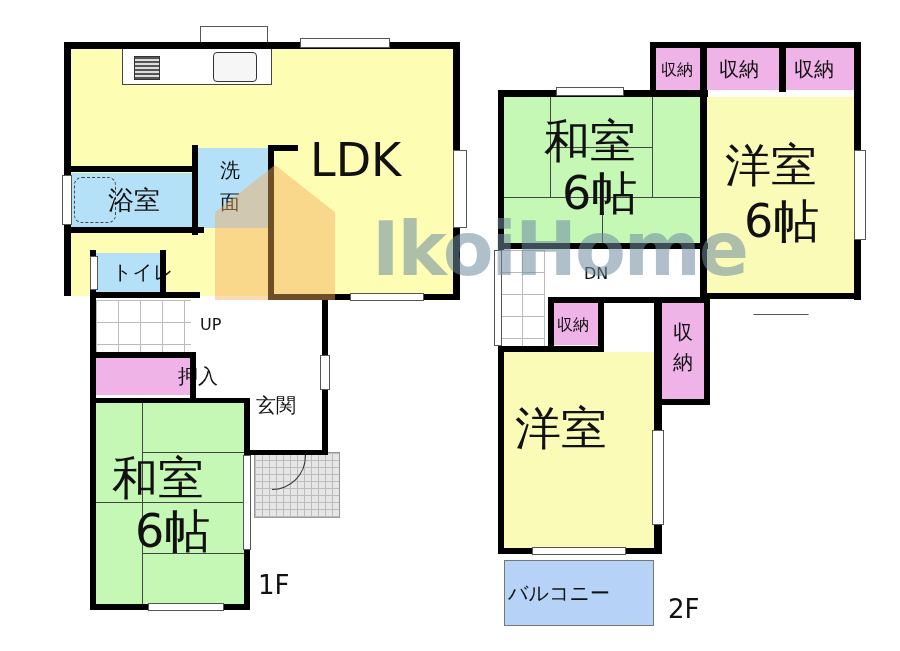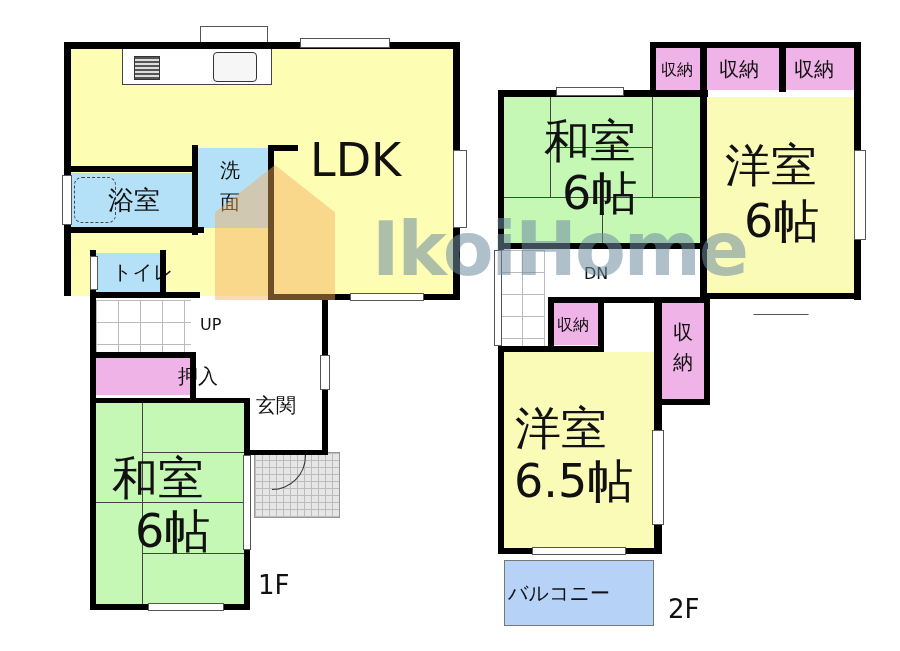--- a/index.html
+++ b/index.html
@@ -133,21 +133,20 @@
 
   <div class="room st" style="left:74px;top:303px;width:44px;height:42px;"></div>
   <div class="lbl xs" style="left:77px;top:317px;">収納</div>
 
   <div class="room st" style="left:182px;top:303px;width:42px;height:96px;"></div>
   <div class="lbl sm" style="left:193px;top:322px;">収</div>
   <div class="lbl sm" style="left:193px;top:352px;">納</div>
 
   <div class="room yo" style="left:24px;top:352px;width:150px;height:196px;"></div>
   <div class="lbl big" style="left:35px;top:405px;">洋室</div>
-  <div class="lbl big" style="left:34px;top:458px;">6.5帖</div>
 
   <div class="room bal" style="left:24px;top:560px;width:150px;height:66px;border:1px solid #777;"></div>
   <div class="lbl sm" style="left:28px;top:583px;">バルコニー</div>
 
   <div class="lbl mid" style="left:188px;top:596px;">2F</div>
 
   <div class="wall" style="left:170px;top:42px;width:211px;height:6px;"></div>
   <div class="wall" style="left:170px;top:42px;width:6px;height:55px;"></div>
   <div class="wall" style="left:374px;top:42px;width:7px;height:258px;"></div>
   <div class="wall" style="left:220px;top:42px;width:7px;height:258px;"></div>

